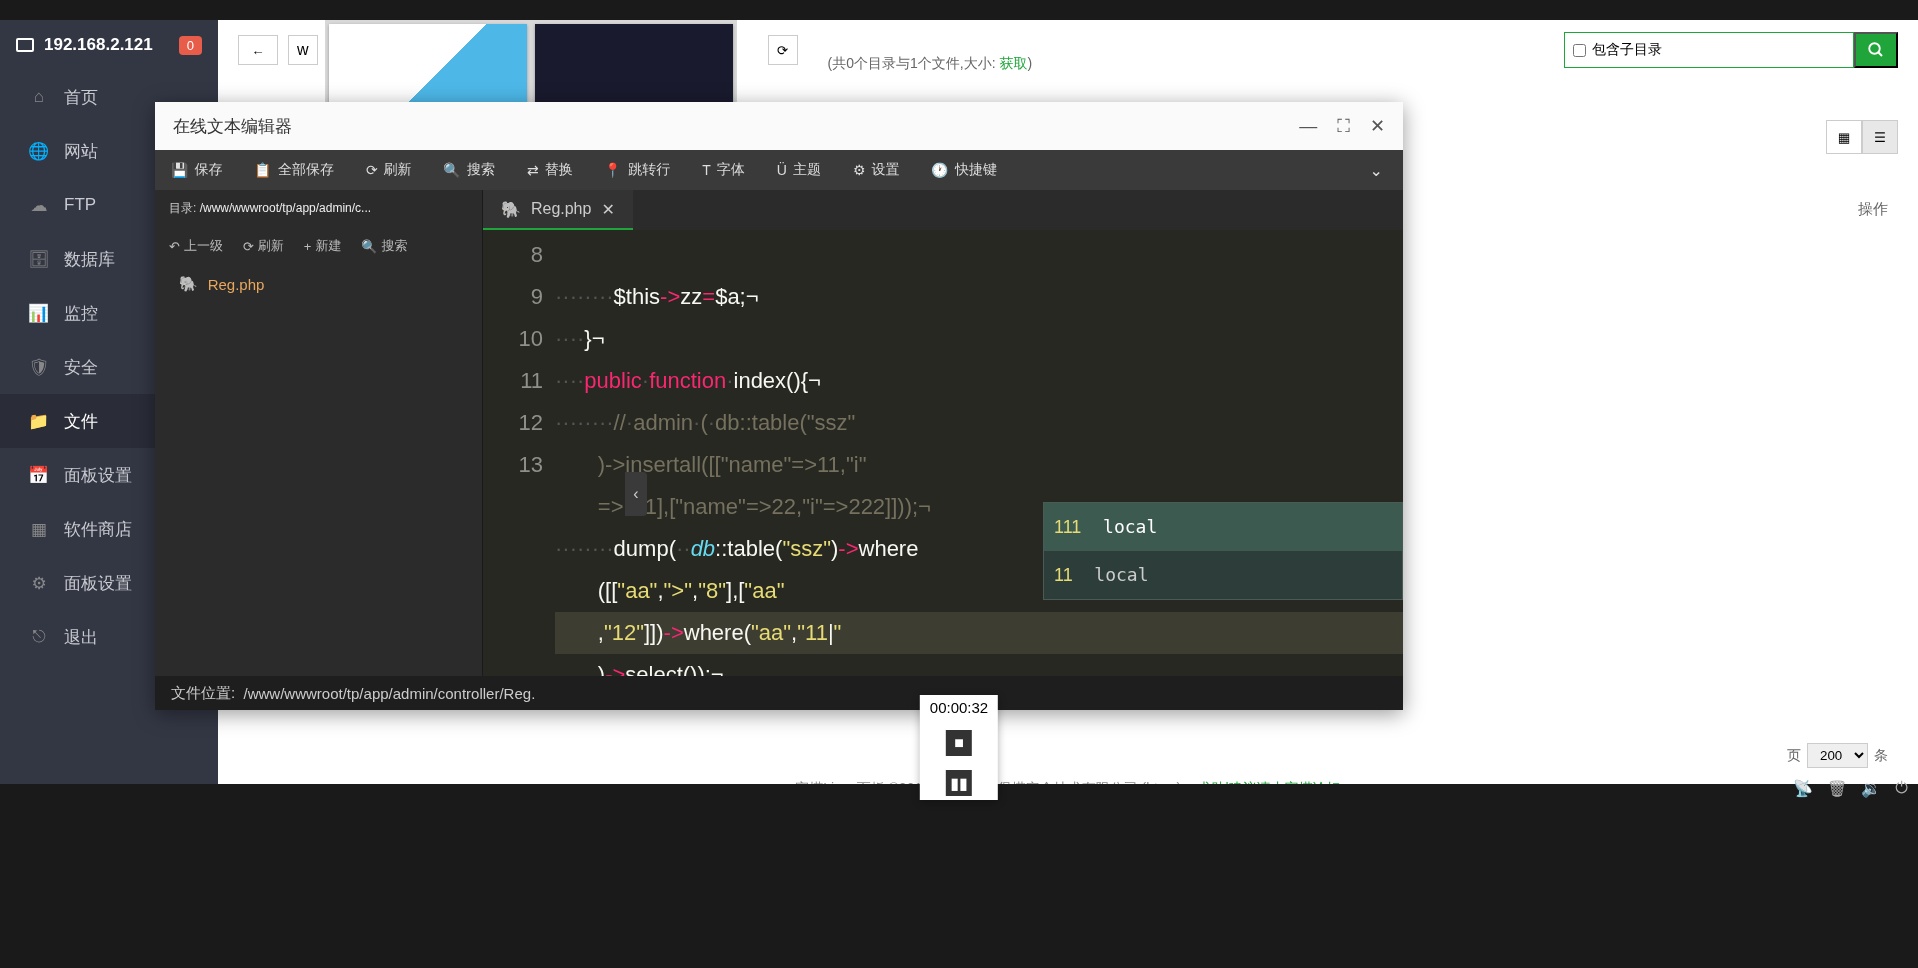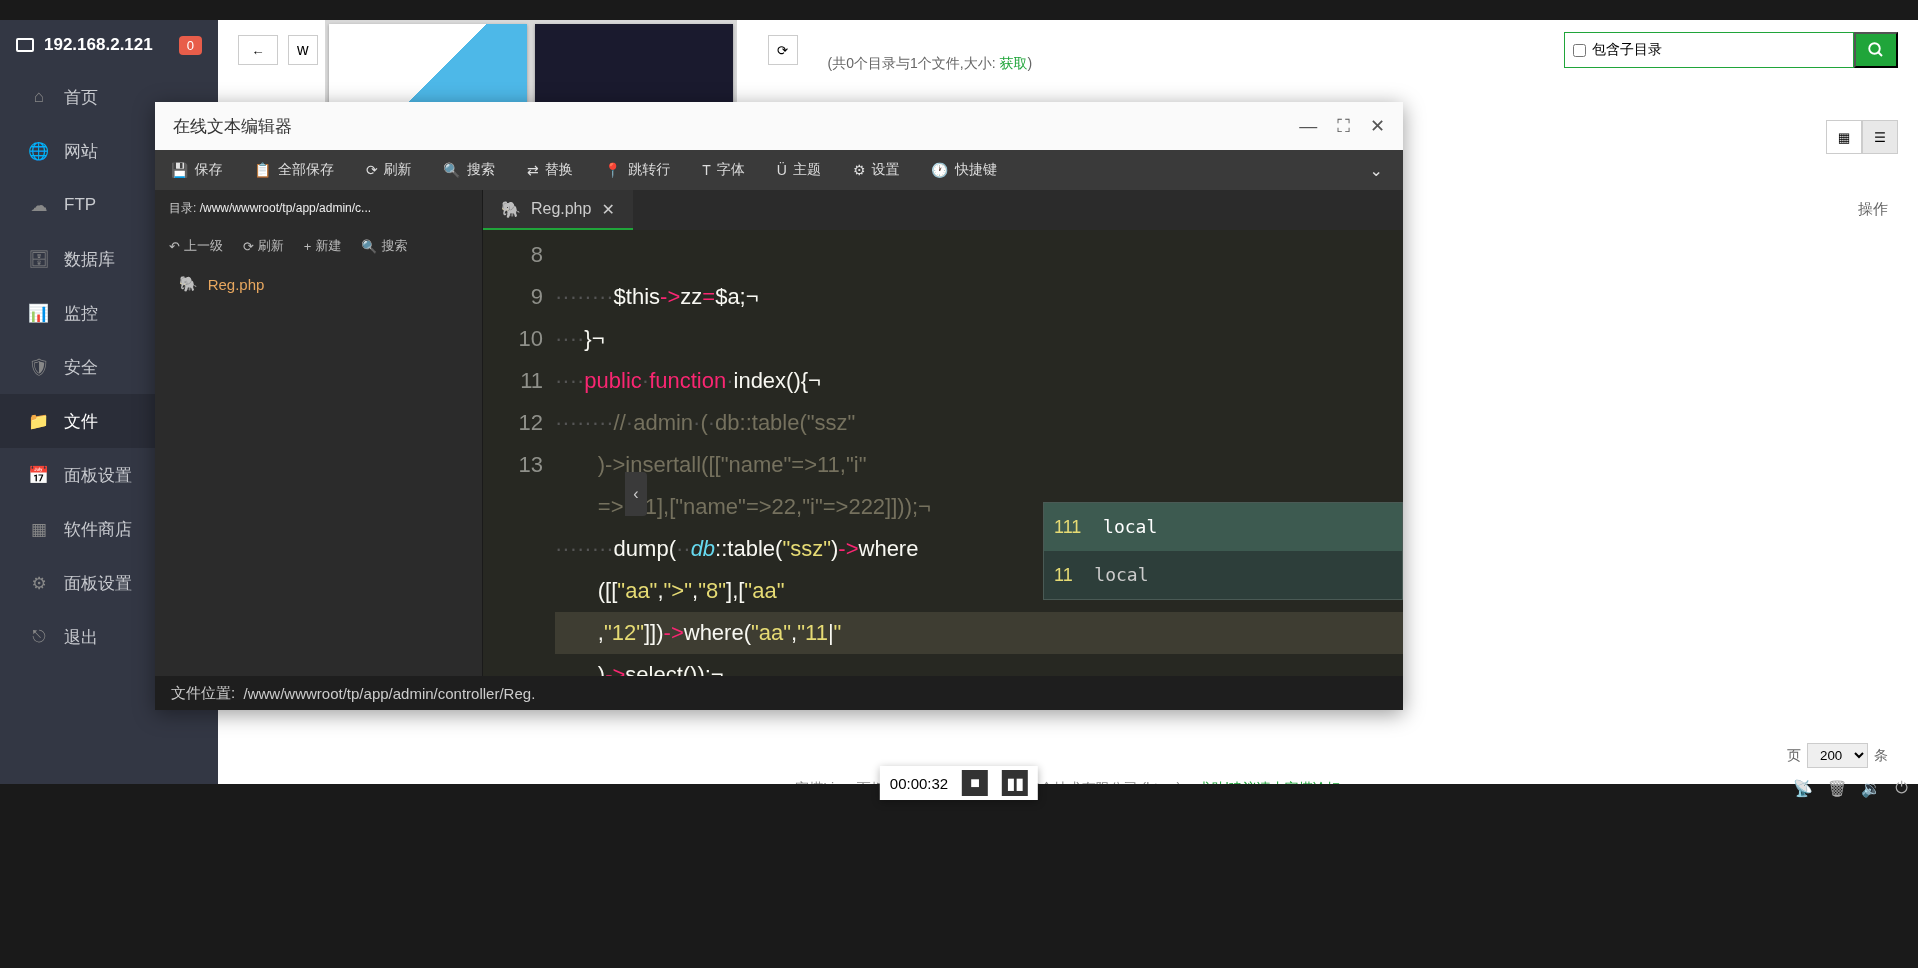--- a/index.html
+++ b/index.html
@@ -74,21 +74,21 @@
 .status-bar { height: 34px; background: #1e1e1e; color: #ccc; display: flex; align-items: center; padding: 0 16px; font-size: 15px; }
 
 
 .footer { position: absolute; left: 218px; bottom: 170px; right: 0; text-align: center; font-size: 14px; color: #888; }
 .footer a { color: #20a53a; margin-left: 12px; }
 .pagination { position: absolute; right: 30px; bottom: 200px; display: flex; align-items: center; gap: 6px; font-size: 14px; color: #666; }
 .page-select { border: 1px solid #ccc; padding: 3px 8px; }
 
 
 .taskbar { position: absolute; left: 0; right: 0; bottom: 0; height: 184px; background: #1a1a1a; }
-.video-controls { position: absolute; left: 50%; transform: translateX(-50%); bottom: 168px; display: flex; align-items: center; gap: 14px; background: #fff; padding: 4px 10px; box-shadow: 0 2px 8px rgba(0,0,0,0.3); }
+.video-controls { position: absolute; left: 50%; transform: translateX(-50%); bottom: 168px; display: flex; align-items: center; gap: 14px; background: #fff; padding: 4px 10px; box-shadow: 0 2px 8px rgba(0,0,0,0.3); flex-direction: column; }
 .vc-time { font-size: 15px; }
 .vc-btn { width: 26px; height: 26px; background: #333; color: #fff; display: flex; align-items: center; justify-content: center; }
 .tray { position: absolute; right: 10px; bottom: 170px; display: flex; gap: 14px; color: #aaa; }
 </style>
 </head>
 <body>
 
 <div class="topbar"></div>
 <div class="desktop">
 

